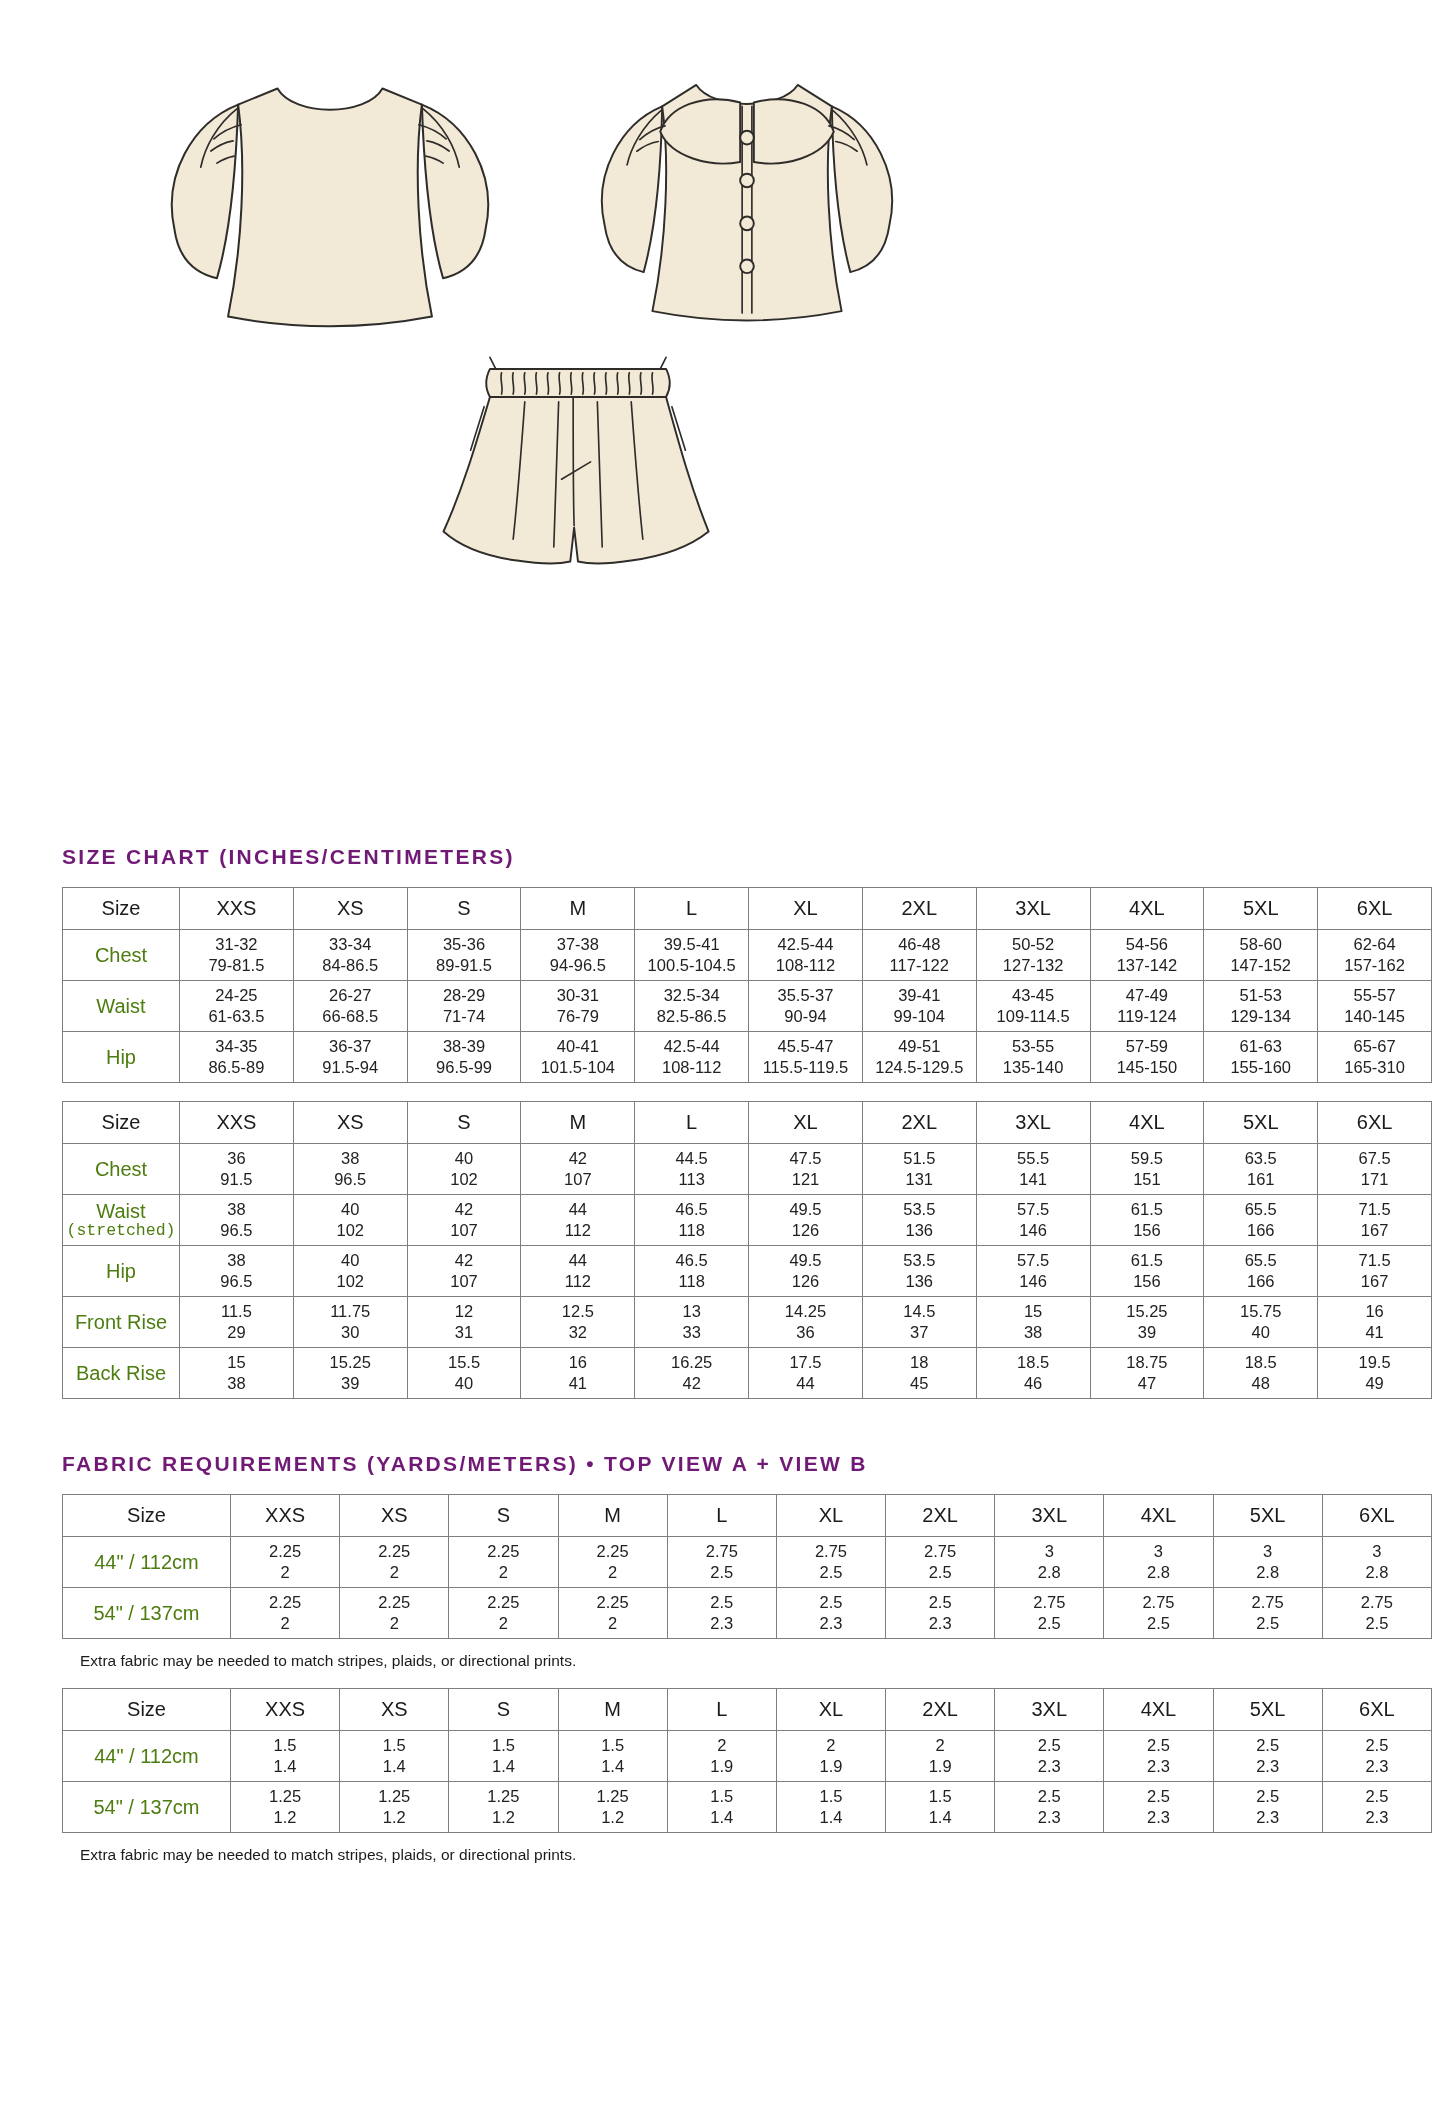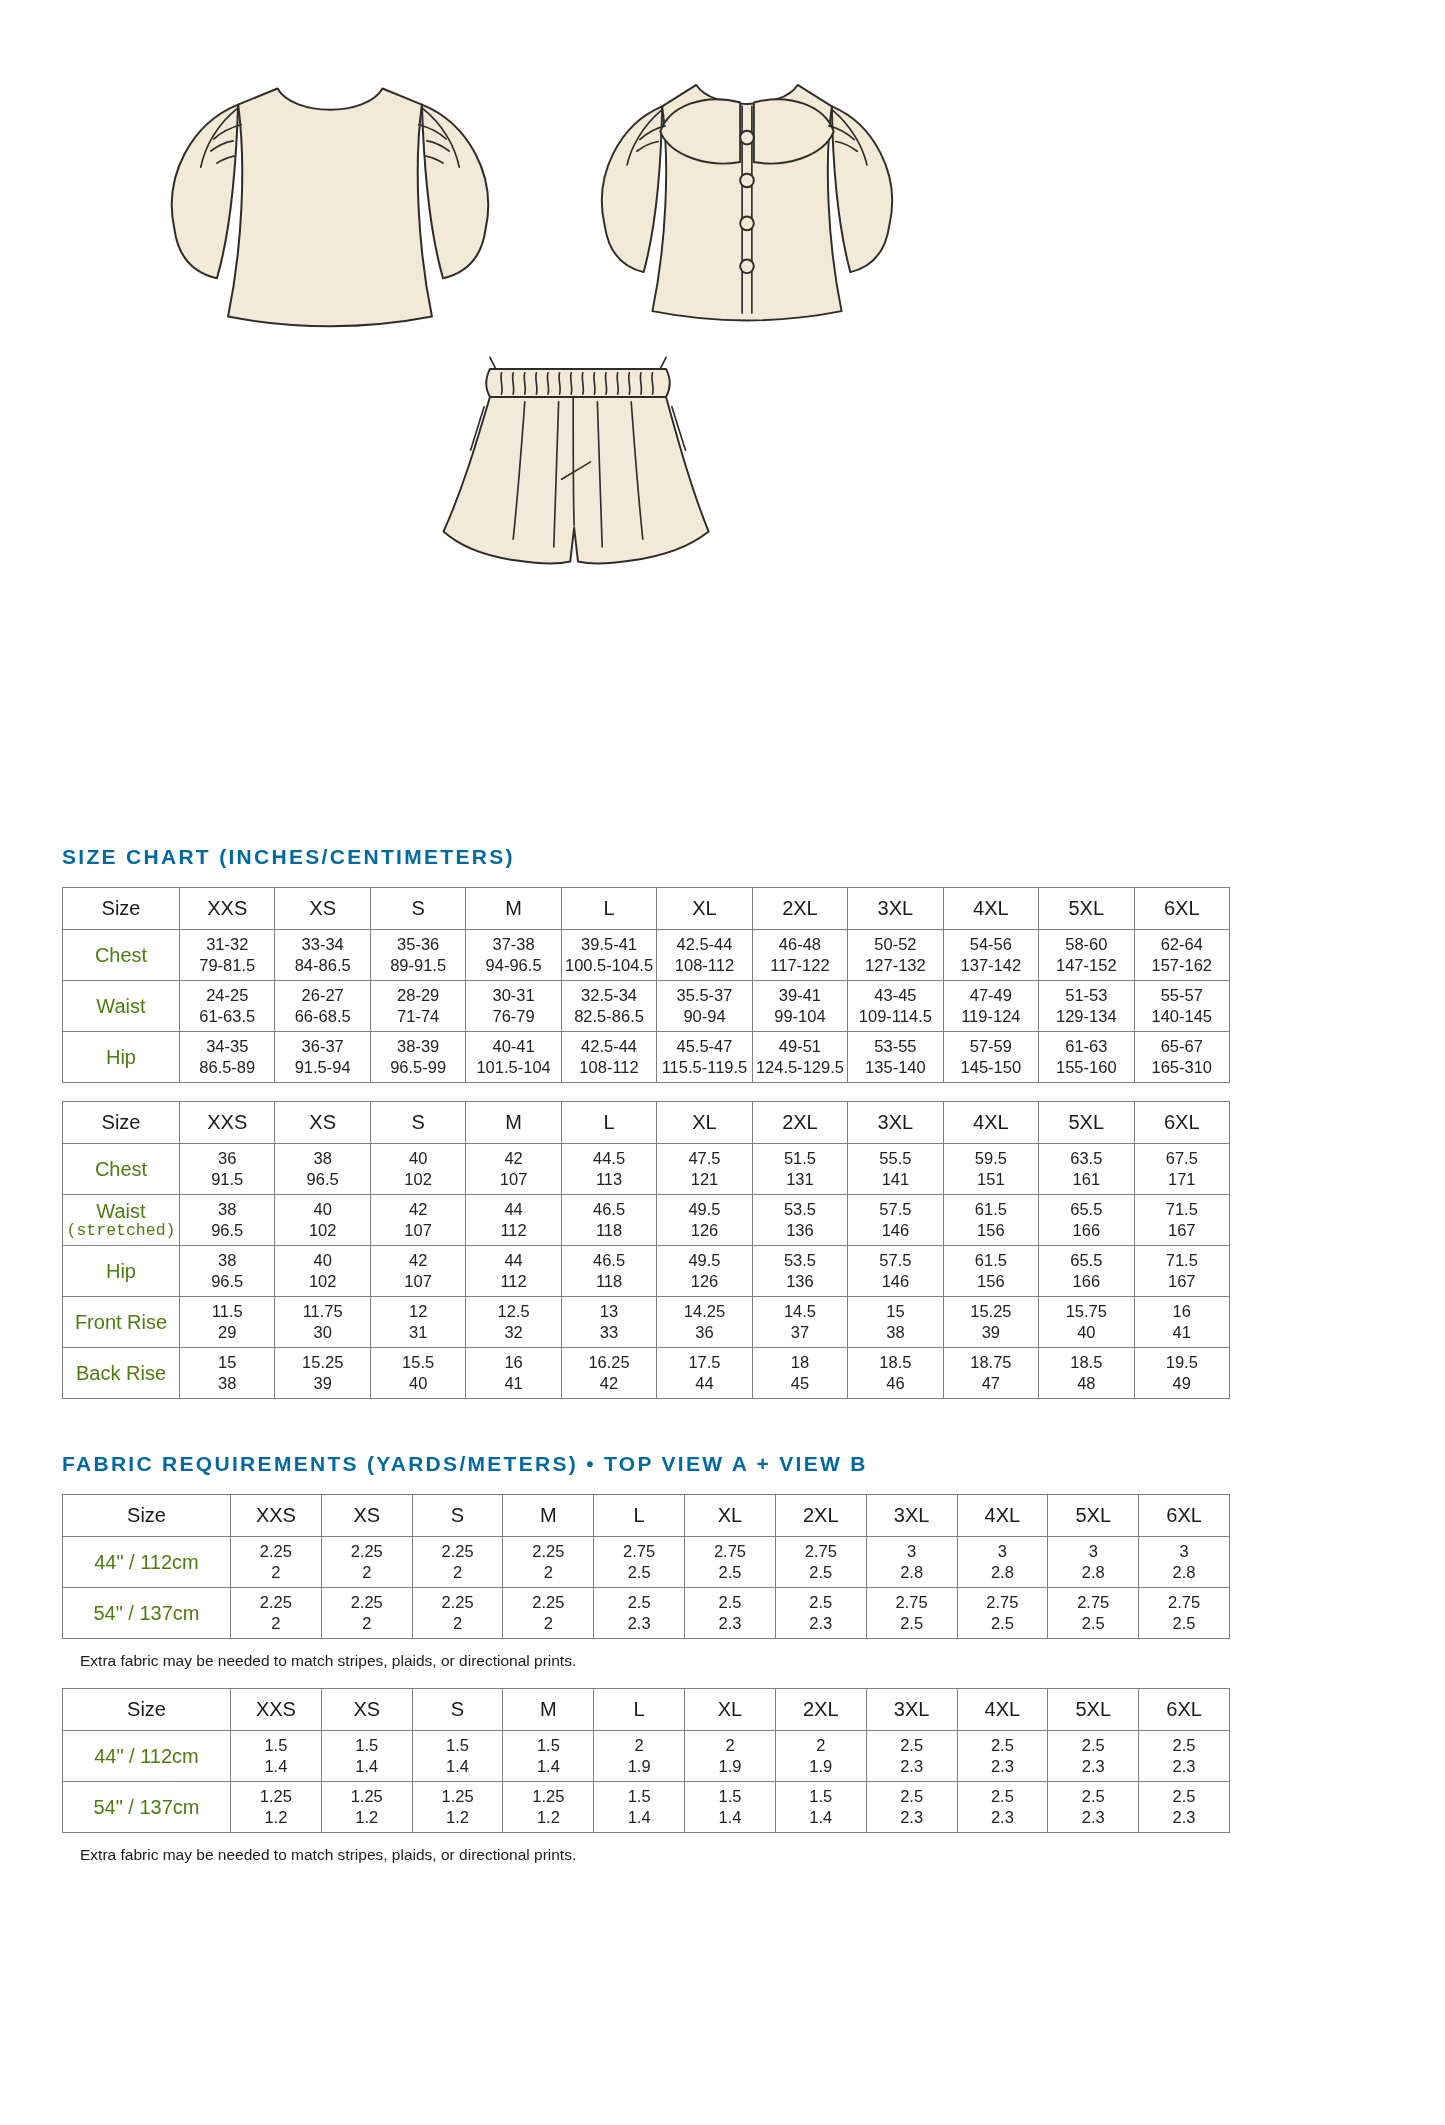--- a/index.html
+++ b/index.html
@@ -8,29 +8,29 @@
     width:1445px; height:2125px; position:relative; overflow:hidden;
     font-family:"Liberation Sans", sans-serif; color:#141414;
   }
   .illos { position:relative; height:600px; width:100%; }
   .illos svg { position:absolute; }
   .garment { stroke:#2f2d2a; stroke-width:2; stroke-linecap:round; stroke-linejoin:round; }
   .fillshape { fill:#f3e9d7; }
   .detail { fill:none; stroke-width:1.7; }
   .content { padding:0 62px; }
   h2.section-title {
-    font-size:21px; font-weight:800; letter-spacing:2.3px; color:#0369a1;
+    font-size:21px; font-weight:800; letter-spacing:2.3px; color:#701a75;
     white-space:nowrap;
   }
   section.sec-0 h2 { margin-top:245px; }
   section.sec-1 h2 { margin-top:62px; }
   section.sec-2 h2 { margin-top:53px; }
   section.sec-3 h2 { margin-top:55px; }
   table {
-    border-collapse:collapse; width:1168px; table-layout:fixed;
+    border-collapse:collapse; width:1370px; table-layout:fixed;
     margin-top:18px;
   }
   th, td {
     border:1.6px solid #7e7e7e; text-align:center; vertical-align:middle;
     font-weight:normal; padding:0;
   }
   thead th { height:42px; font-size:20px; color:#1b1b1b; }
   tbody th.rowlabel { font-size:20px; color:#4d7c0f; line-height:1.05; }
   tbody th.rowlabel .sub { font-size:16.5px;font-family:Liberation Mono, monospace; }
   tbody td { font-size:16.5px; line-height:1.28; height:51px; color:#222; }

